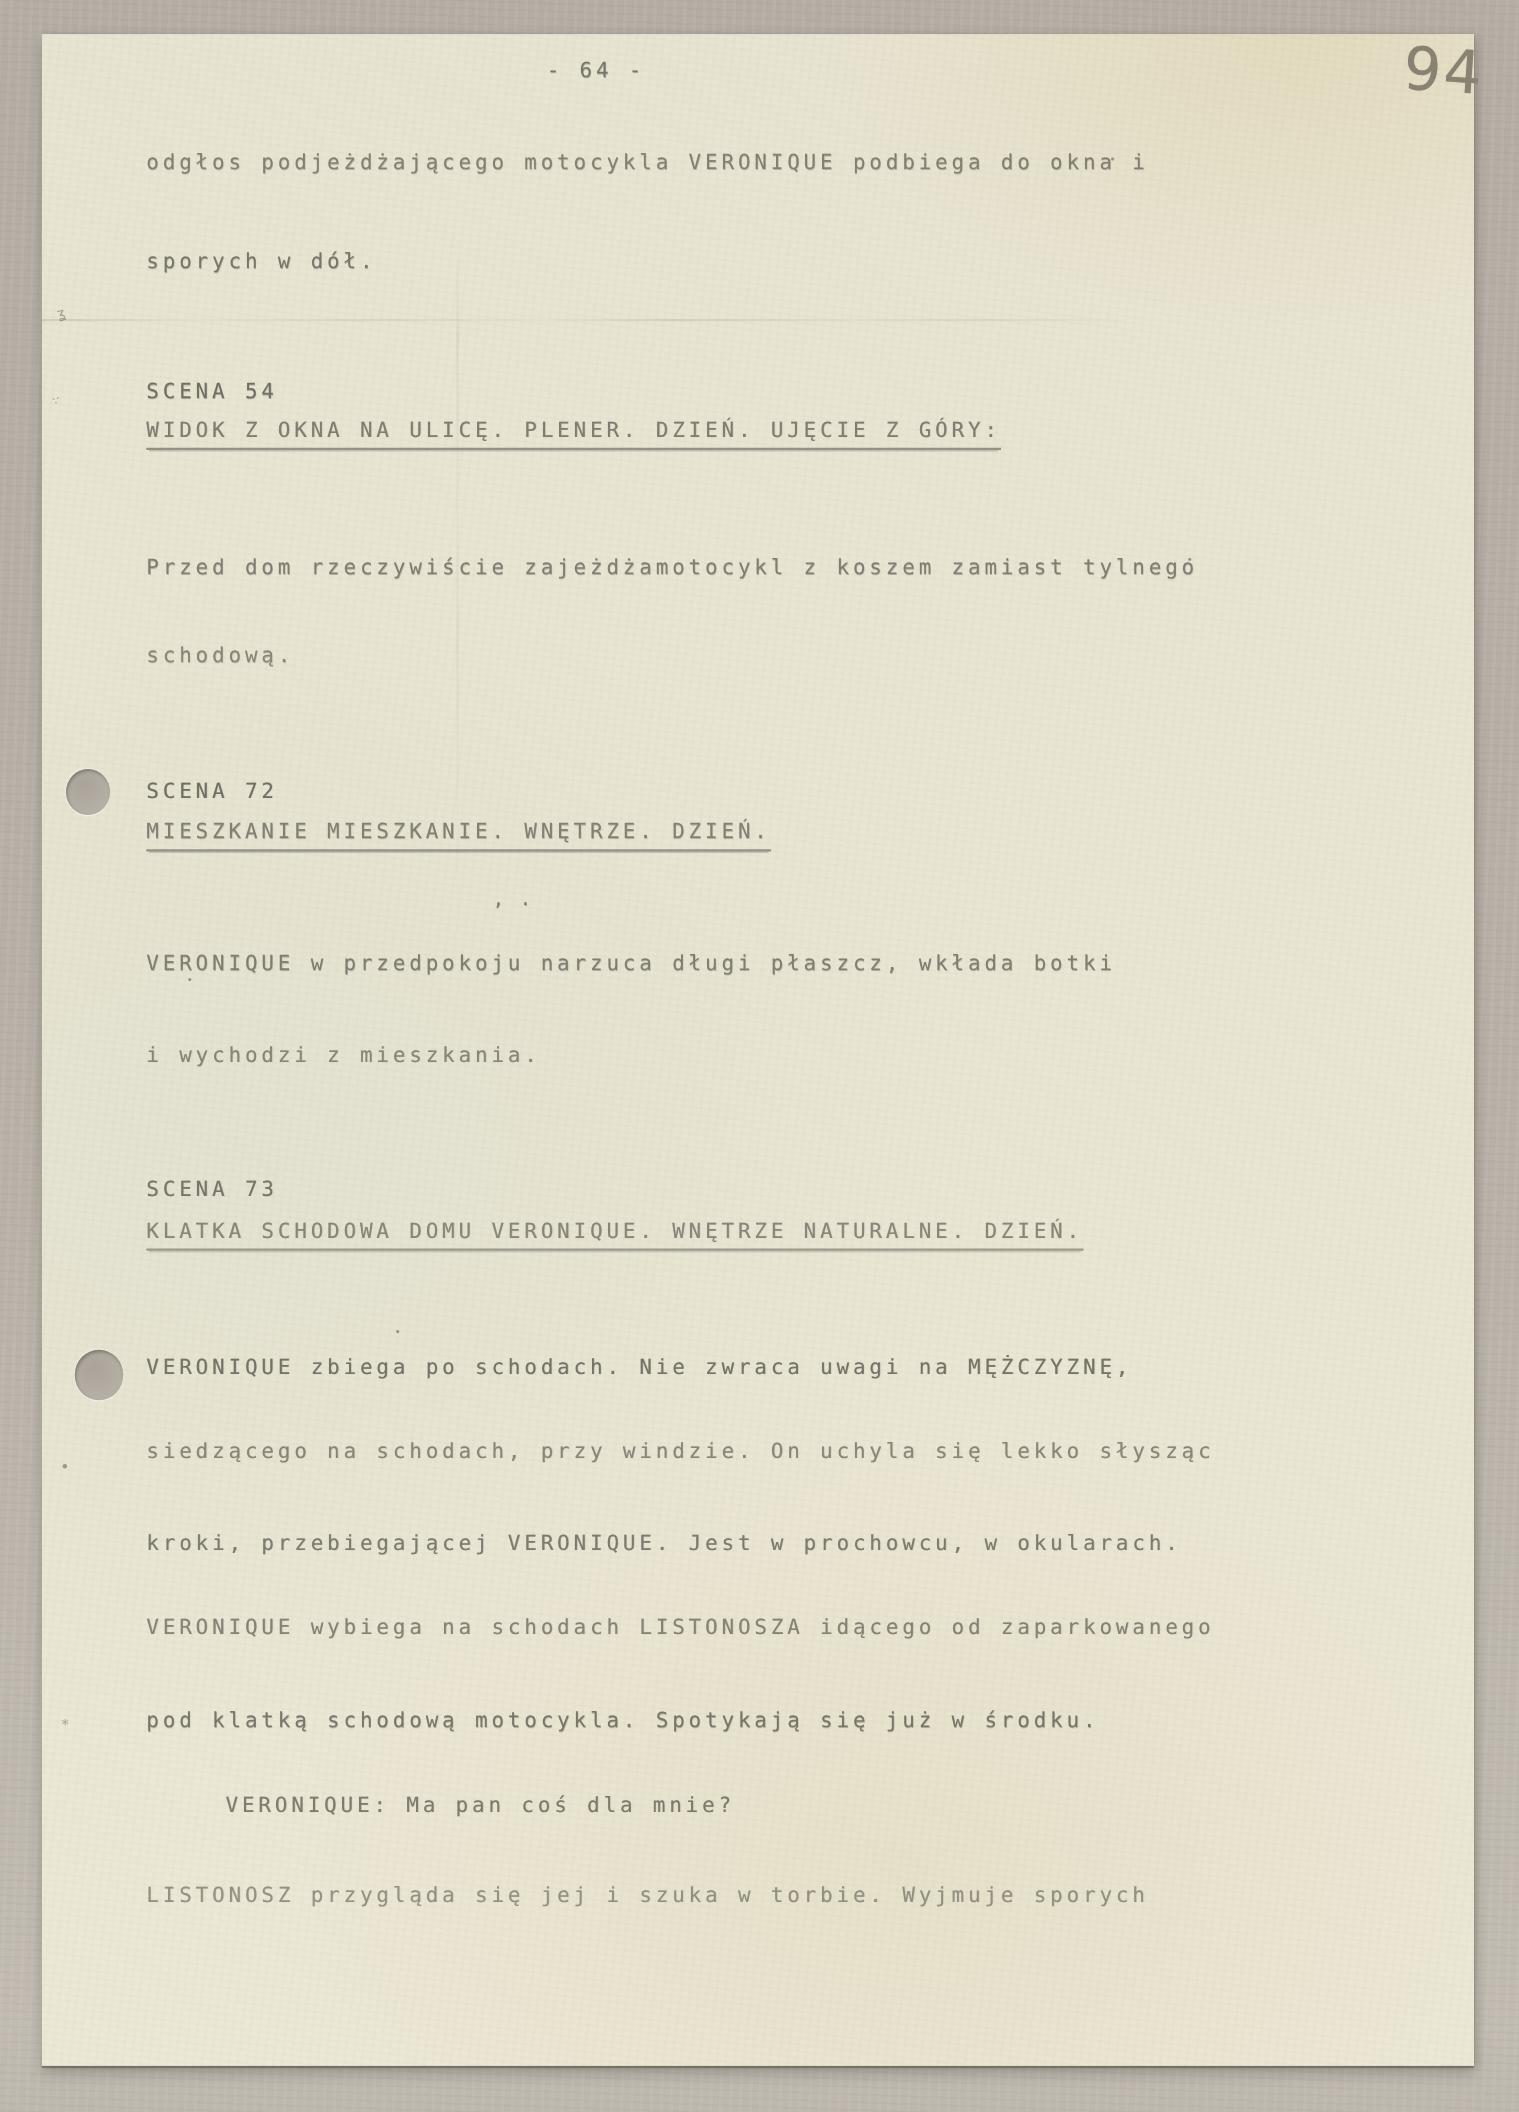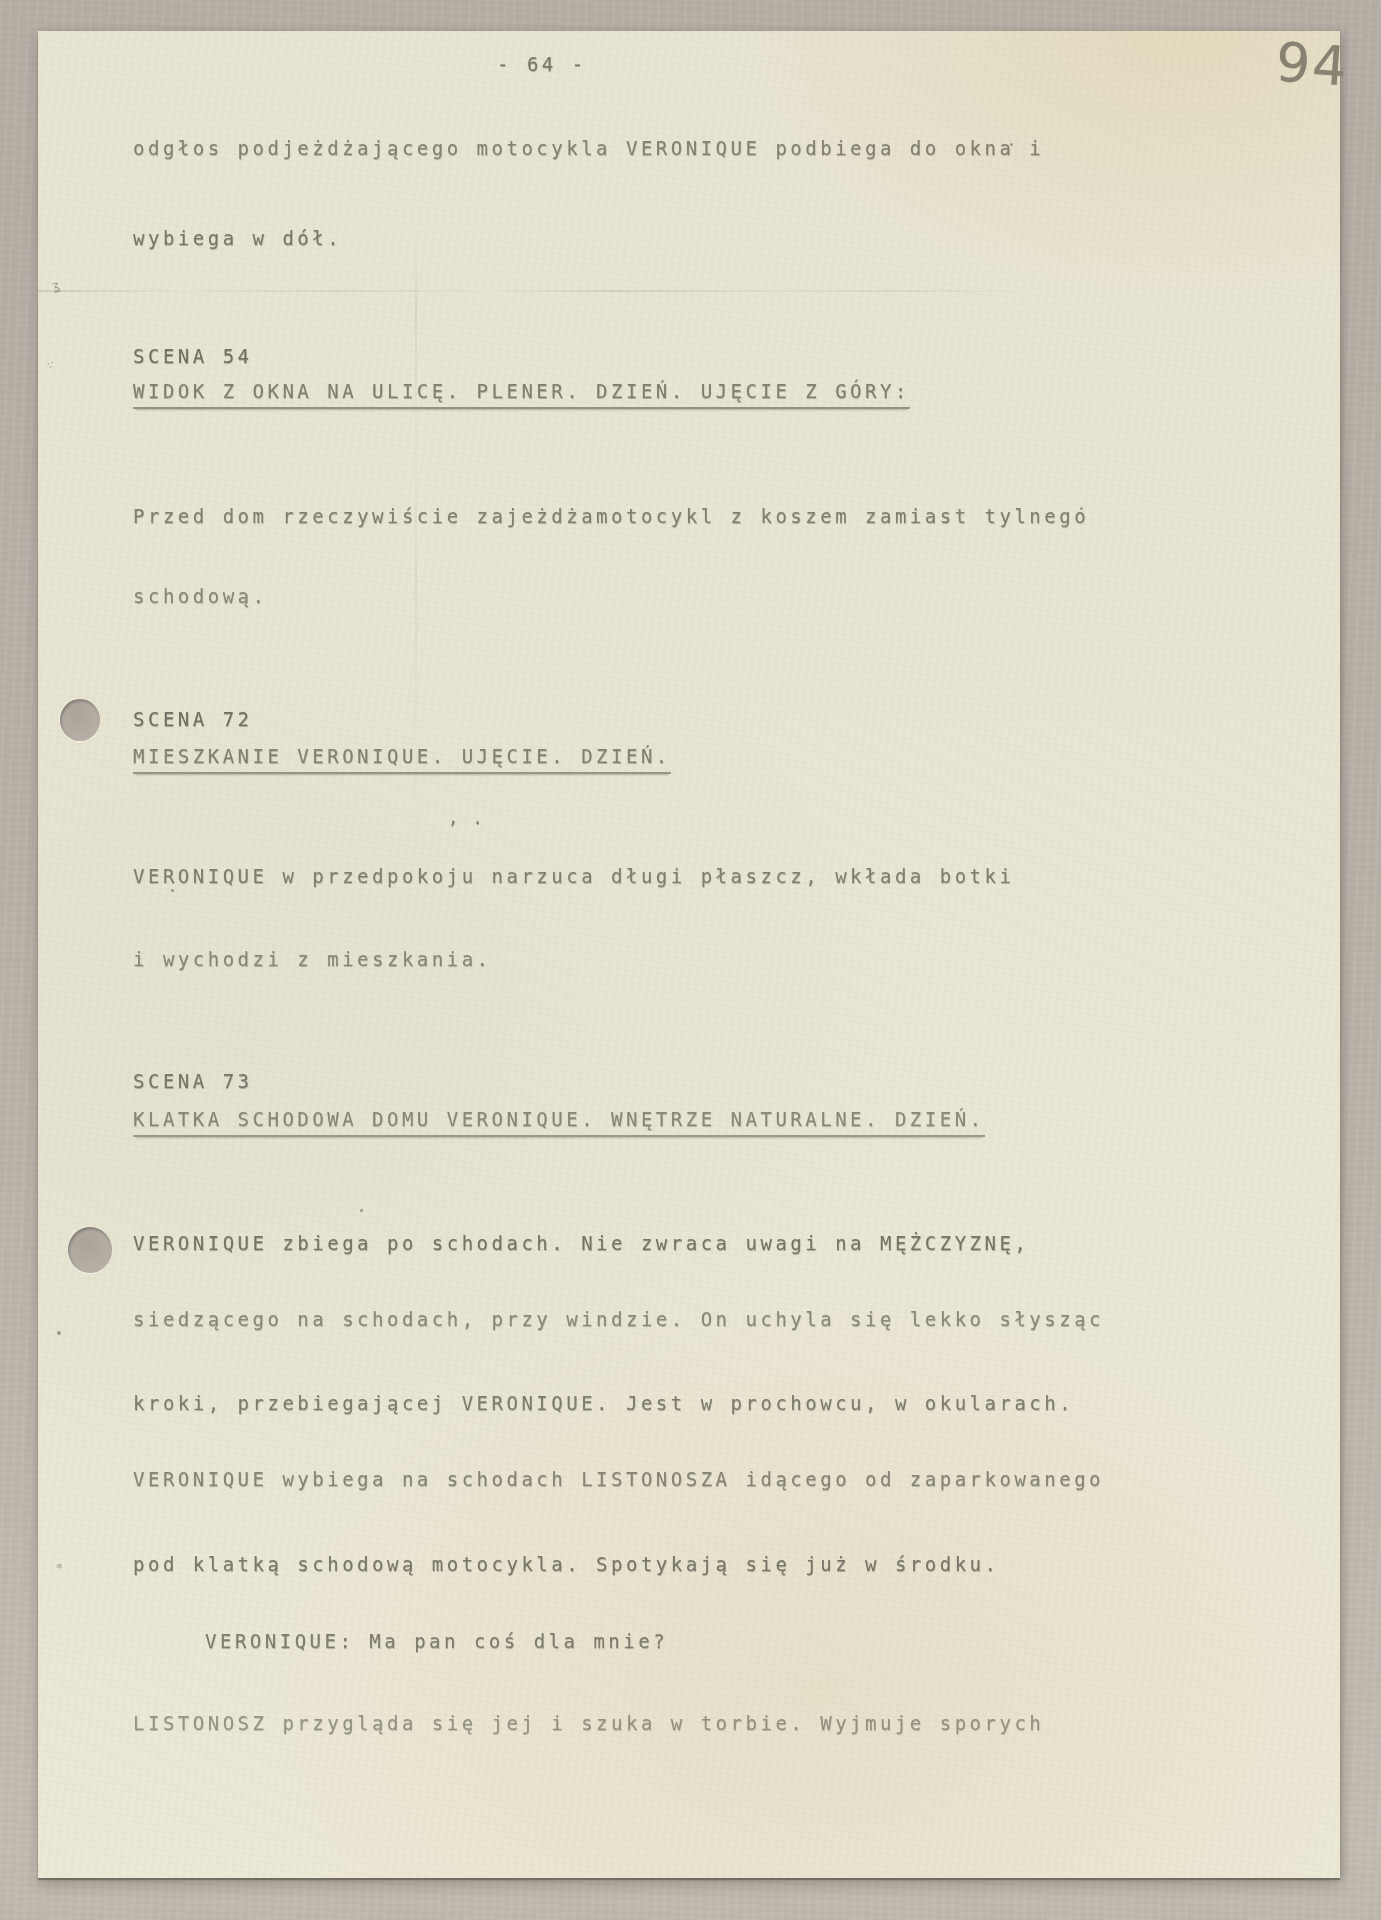--- a/index.html
+++ b/index.html
@@ -171,27 +171,27 @@
   <div class="speck" style="left:133px; top:858px; width:3px; height:3px;"></div>
   <div class="speck" style="left:1042px; top:476px; width:3px; height:3px;"></div>
   <div class="speck" style="left:972px; top:112px; width:3px; height:3px;"></div>
 
   <div class="typed-page-number">- 64 -</div>
 
   <div class="handwritten-page-number">94</div>
 
   <div id="script-text-layer">
       <div class="typed-line action" style="top: 106px; left: 95px; opacity: 0.72;">odgłos podjeżdżającego motocykla VERONIQUE podbiega do okna i</div>
-      <div class="typed-line action" style="top: 196px; left: 95px; opacity: 0.8;">wybiega w dół.</div>
+      <div class="typed-line action" style="top: 196px; left: 95px; opacity: 0.8;">sporych w dół.</div>
       <div class="typed-line scene-number" style="top: 314px; left: 95px; opacity: 0.85;">SCENA 54</div>
       <div class="typed-line scene-heading" style="top: 349px; left: 95px; opacity: 0.74;">WIDOK Z OKNA NA ULICĘ. PLENER. DZIEŃ. UJĘCIE Z GÓRY:</div>
       <div class="typed-line action" style="top: 474px; left: 95px; opacity: 0.74;">Przed dom rzeczywiście zajeżdżamotocykl z koszem zamiast tylnego</div>
       <div class="typed-line action" style="top: 554px; left: 95px; opacity: 0.68;">schodową.</div>
       <div class="typed-line scene-number" style="top: 677px; left: 95px; opacity: 0.85;">SCENA 72</div>
-      <div class="typed-line scene-heading" style="top: 714px; left: 95px; opacity: 0.72;">MIESZKANIE VERONIQUE. UJĘCIE. DZIEŃ.</div>
+      <div class="typed-line scene-heading" style="top: 714px; left: 95px; opacity: 0.72;">MIESZKANIE MIESZKANIE. WNĘTRZE. DZIEŃ.</div>
       <div class="typed-line stray-mark" style="top: 777px; left: 410px; opacity: 0.75;">, .</div>
       <div class="typed-line action" style="top: 834px; left: 95px; opacity: 0.74;">VERONIQUE w przedpokoju narzuca długi płaszcz, wkłada botki</div>
       <div class="typed-line action" style="top: 917px; left: 95px; opacity: 0.68;">i wychodzi z mieszkania.</div>
       <div class="typed-line scene-number" style="top: 1039px; left: 95px; opacity: 0.8;">SCENA 73</div>
       <div class="typed-line scene-heading" style="top: 1077px; left: 95px; opacity: 0.68;">KLATKA SCHODOWA DOMU VERONIQUE. WNĘTRZE NATURALNE. DZIEŃ.</div>
       <div class="typed-line action" style="top: 1201px; left: 95px; opacity: 0.82;">VERONIQUE zbiega po schodach. Nie zwraca uwagi na MĘŻCZYZNĘ,</div>
       <div class="typed-line action" style="top: 1277px; left: 95px; opacity: 0.68;">siedzącego na schodach, przy windzie. On uchyla się lekko słysząc</div>
       <div class="typed-line action" style="top: 1361px; left: 95px; opacity: 0.76;">kroki, przebiegającej VERONIQUE. Jest w prochowcu, w okularach.</div>
       <div class="typed-line action" style="top: 1437px; left: 95px; opacity: 0.7;">VERONIQUE wybiega na schodach LISTONOSZA idącego od zaparkowanego</div>
       <div class="typed-line action" style="top: 1522px; left: 95px; opacity: 0.8;">pod klatką schodową motocykla. Spotykają się już w środku.</div>

